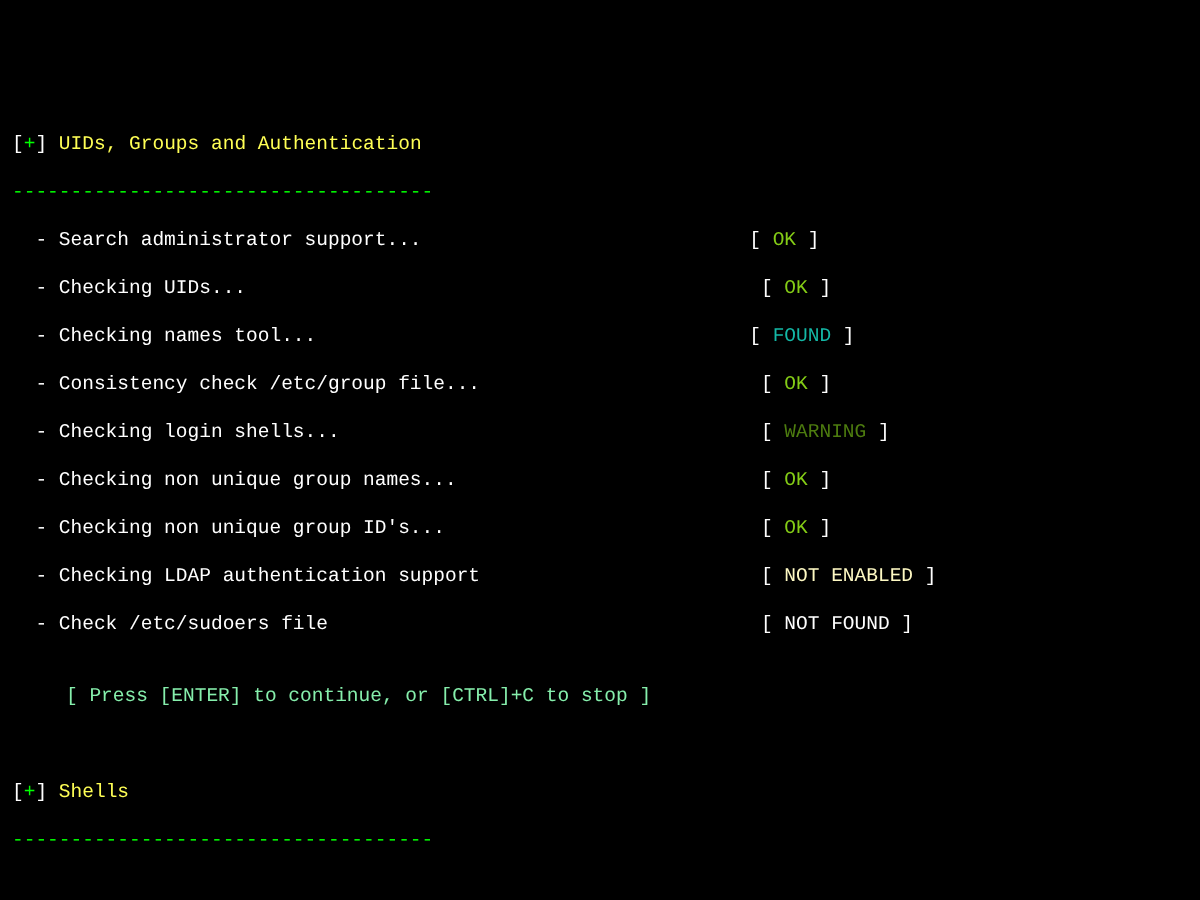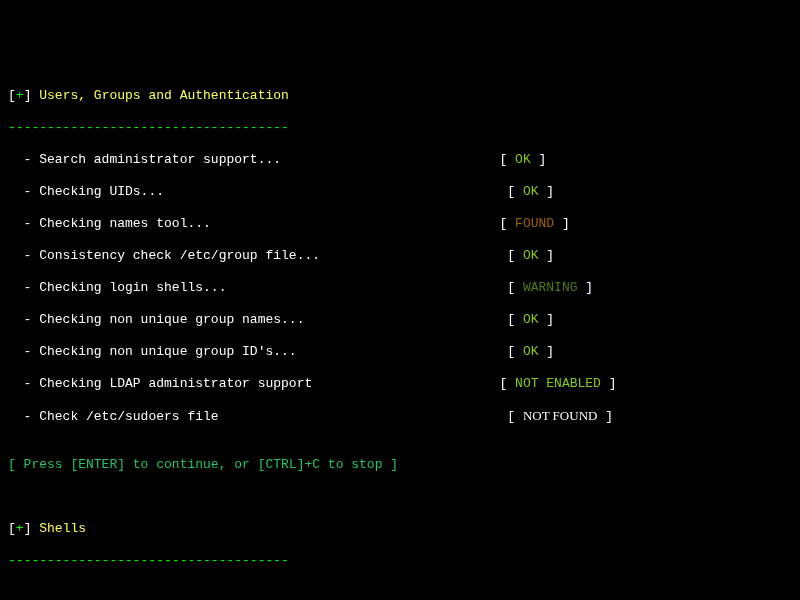--- a/index.html
+++ b/index.html
@@ -16,46 +16,46 @@
     height: 600px;
   }
   .term {
     padding: 8px;
   }
   .plus { color: #00ff00; }
   .header { color: #ffff55; }
   .dash { color: #00ff00; }
   .label { color: #ffffff; }
   .status-ok { color: #84cc16; }
-  .status-found { color: #a16207; }
+  .status-found { color: #14b8a6; }
   .status-warning { color: #4d7c0f; }
-  .status-notenabled { color: #84cc16; }
-  .status-notfound { color: #ffffff; font-family: Liberation Serif, serif; }
+  .status-notenabled { color: #fef9c3; }
+  .status-notfound { color: #ffffff; }
   .bracket { color: #ffffff; }
-  .prompt { color: #22c55e; }
+  .prompt { color: #86efac; margin-left: 36px; }
   .line { display: block; }
   .sec-line { display: block; }
   .item-line { display: block; }
 </style>
 </head>
 <body>
 
 
 <div class="term" id="term">
 
-<span class="sec-line"><span class="bracket">[</span><span class="plus">+</span><span class="bracket">] </span><span class="header">Users, Groups and Authentication</span></span>
+<span class="sec-line"><span class="bracket">[</span><span class="plus">+</span><span class="bracket">] </span><span class="header">UIDs, Groups and Authentication</span></span>
 <span class="line"><span class="dash">------------------------------------</span></span>
 <span class="item-line"><span class="label">  - Search administrator support...                            </span><span class="bracket">[ </span><span class="status-ok">OK</span><span class="bracket"> ]</span></span>
 <span class="item-line"><span class="label">  - Checking UIDs...                                            </span><span class="bracket">[ </span><span class="status-ok">OK</span><span class="bracket"> ]</span></span>
 <span class="item-line"><span class="label">  - Checking names tool...                                     </span><span class="bracket">[ </span><span class="status-found">FOUND</span><span class="bracket"> ]</span></span>
 <span class="item-line"><span class="label">  - Consistency check /etc/group file...                        </span><span class="bracket">[ </span><span class="status-ok">OK</span><span class="bracket"> ]</span></span>
 <span class="item-line"><span class="label">  - Checking login shells...                                    </span><span class="bracket">[ </span><span class="status-warning">WARNING</span><span class="bracket"> ]</span></span>
 <span class="item-line"><span class="label">  - Checking non unique group names...                          </span><span class="bracket">[ </span><span class="status-ok">OK</span><span class="bracket"> ]</span></span>
 <span class="item-line"><span class="label">  - Checking non unique group ID's...                           </span><span class="bracket">[ </span><span class="status-ok">OK</span><span class="bracket"> ]</span></span>
-<span class="item-line"><span class="label">  - Checking LDAP administrator support                        </span><span class="bracket">[ </span><span class="status-notenabled">NOT ENABLED</span><span class="bracket"> ]</span></span>
+<span class="item-line"><span class="label">  - Checking LDAP authentication support                        </span><span class="bracket">[ </span><span class="status-notenabled">NOT ENABLED</span><span class="bracket"> ]</span></span>
 <span class="item-line"><span class="label">  - Check /etc/sudoers file                                     </span><span class="bracket">[ </span><span class="status-notfound">NOT FOUND</span><span class="bracket"> ]</span></span>
 
 <span class="line prompt">[ Press [ENTER] to continue, or [CTRL]+C to stop ]</span>
 
 
 <span class="sec-line"><span class="bracket">[</span><span class="plus">+</span><span class="bracket">] </span><span class="header">Shells</span></span>
 <span class="line"><span class="dash">------------------------------------</span></span>
 
 
 

